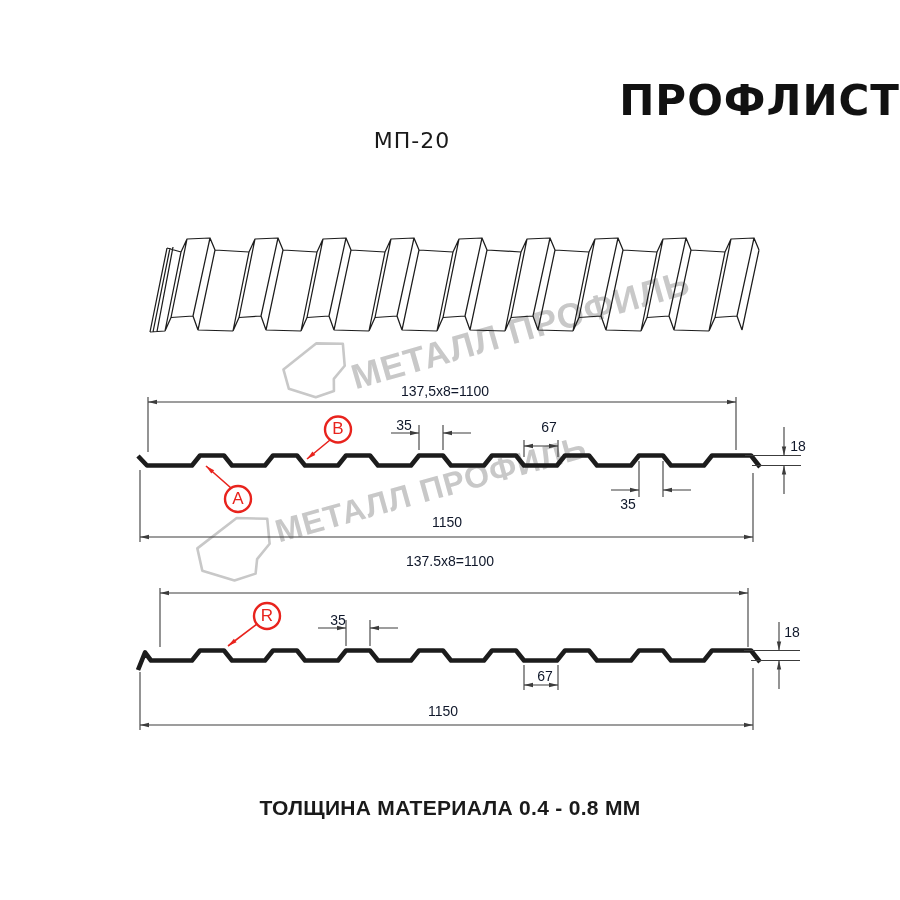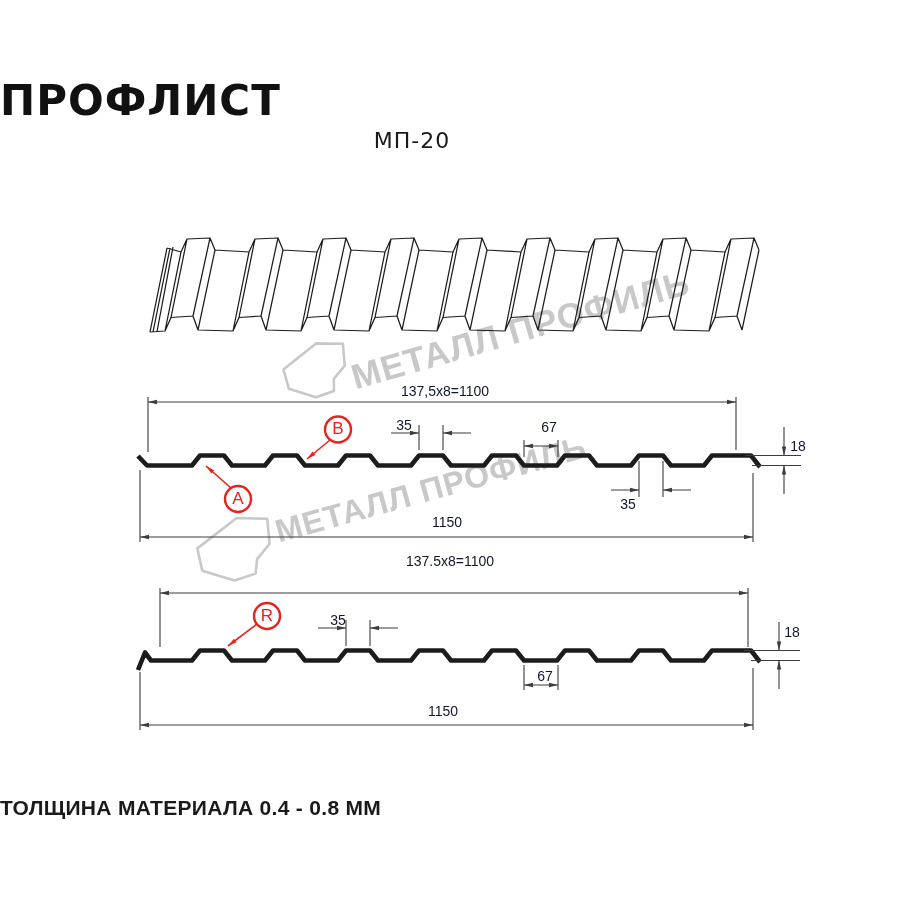--- a/index.html
+++ b/index.html
@@ -1,25 +1,25 @@
 <!DOCTYPE html>
 <html><head>
 <meta charset="utf-8">
 <style>
   html,body{margin:0;padding:0}
   body{width:900px;height:900px;background:#fff;position:relative;overflow:hidden;
        font-family:"Liberation Sans",sans-serif}
   .abs{position:absolute;white-space:nowrap}
-  #title{left:0;top:76px;width:900px;text-align:left;z-index:3;
+  #title{left:0;top:76px;width:900px;text-align:right;z-index:3;
          font-family:"DejaVu Sans",sans-serif;font-weight:bold;font-size:42px;
          letter-spacing:1px;color:#111}
   #subtitle{left:0;top:128px;width:824px;text-align:center;z-index:3;
             font-family:"DejaVu Sans",sans-serif;font-size:22px;font-weight:500;
             letter-spacing:1px;color:#1a1a1a}
-  #footer{left:0;top:796px;width:900px;z-index:3;
+  #footer{left:0;top:796px;width:900px;text-align:center;z-index:3;
           font-size:21px;font-weight:600;letter-spacing:.3px;color:#1a1a1a}
   .wm{color:#c8c8c8;font-weight:bold;line-height:1;transform-origin:0 50%;z-index:1}
   #wm1{left:352px;top:360px;font-size:35px;letter-spacing:1px;transform:rotate(-16deg)}
   #wm2{left:276px;top:516px;font-size:32px;letter-spacing:1px;transform:rotate(-15.5deg)}
   .dim{font-size:14px;color:#0f172a;transform:translate(-50%,-50%);z-index:3}
   .marker{font-size:17px;color:#e8231d;transform:translate(-50%,-50%);z-index:3}
   #geom{position:absolute;left:0;top:0;z-index:2}
 </style>
 </head>
 <body>

